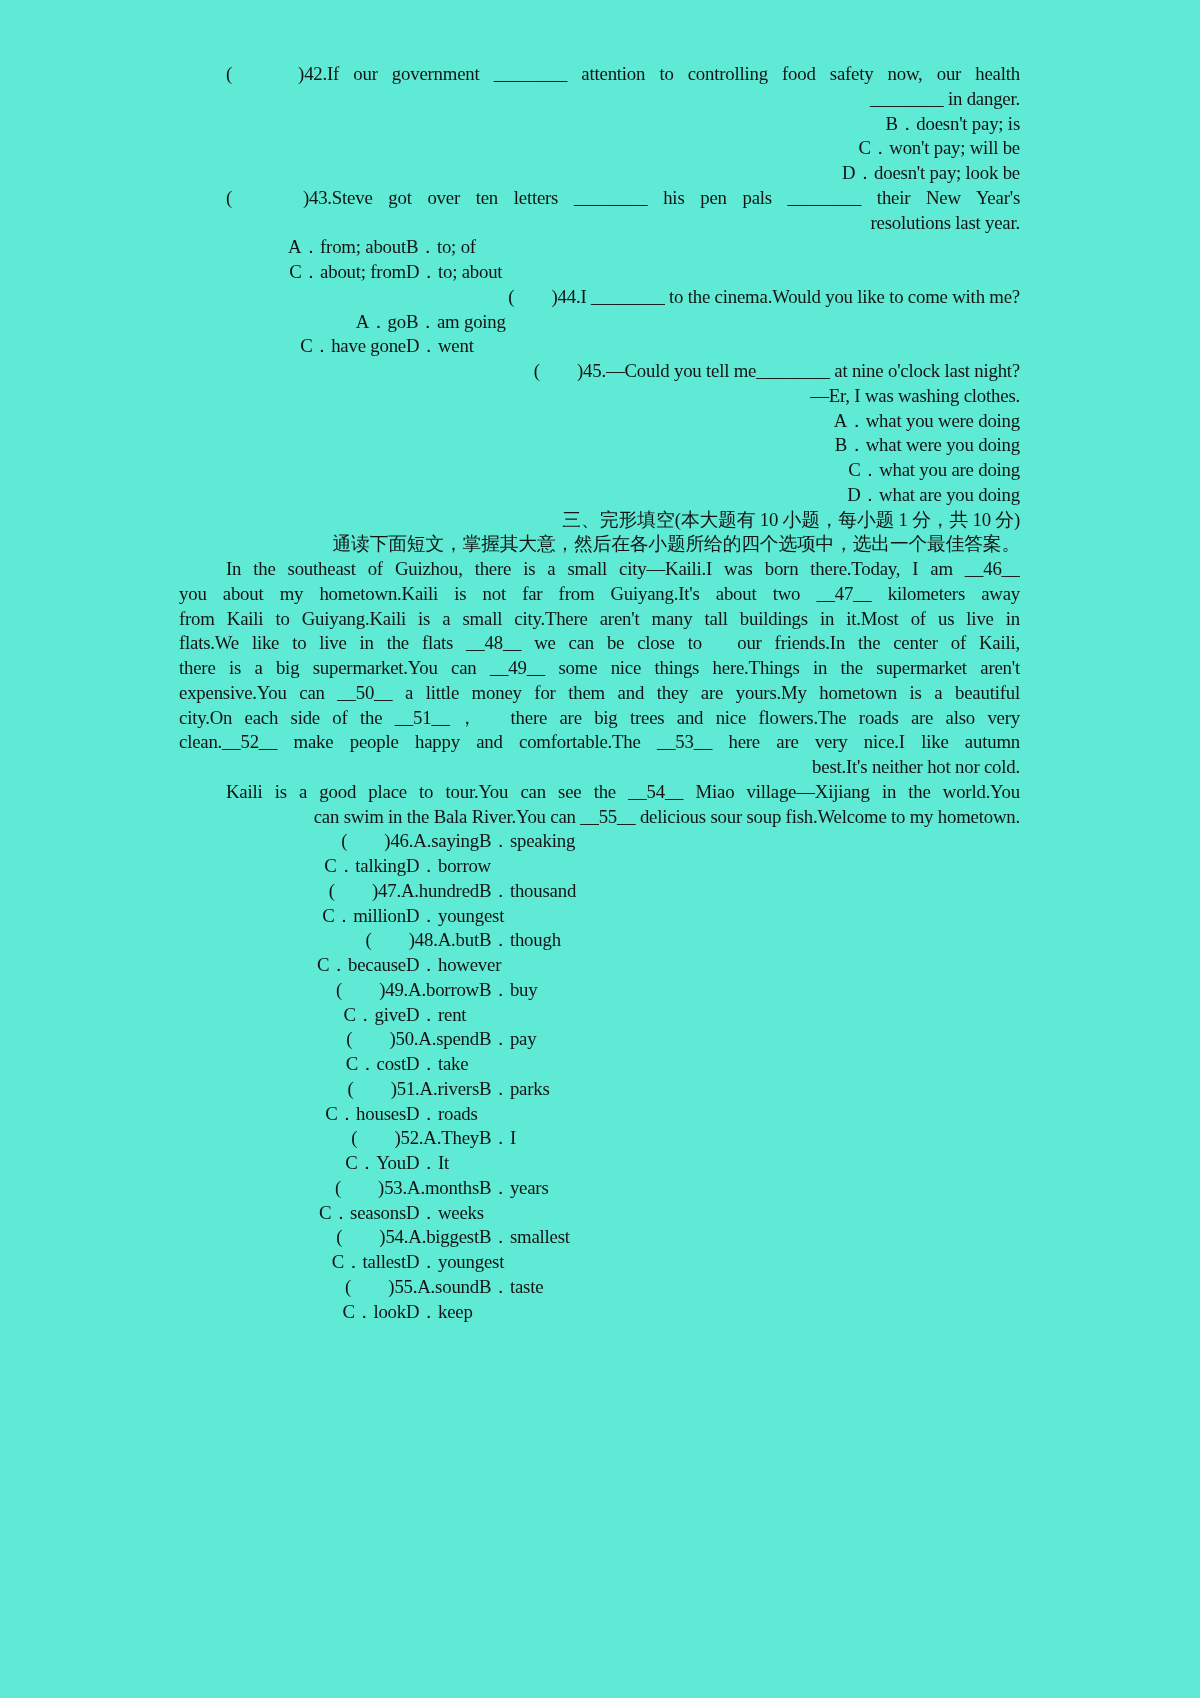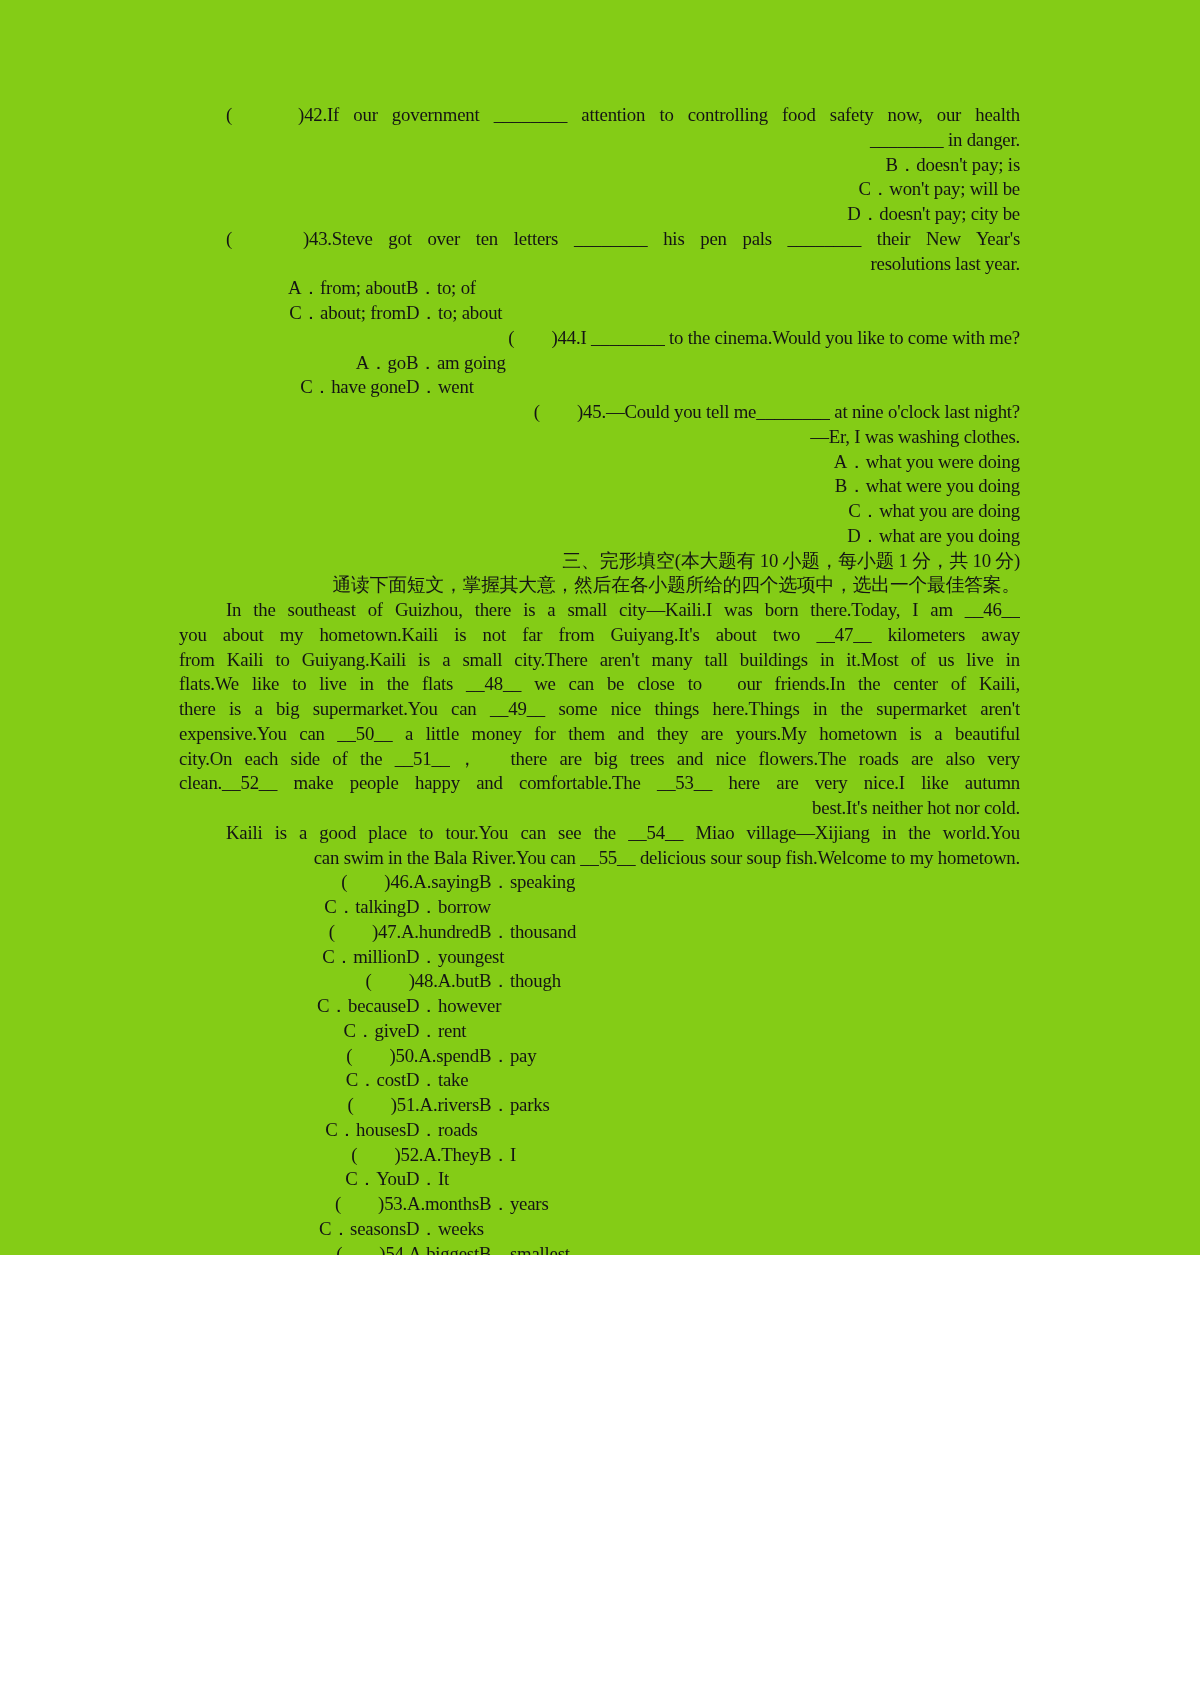--- a/index.html
+++ b/index.html
@@ -3,24 +3,24 @@
 <meta charset="utf-8">
 <style>
   html, body {
     margin: 0;
     padding: 0;
     background: #ffffff;
   }
   .page {
     position: relative;
     width: 1200px;
-    height: 1255px;
-    background: #84cc16;
+    height: 1698px;
+    background: #5eead4;
     box-sizing: border-box;
-    padding: 103px 180px 0 179px;
+    padding: 62px 180px 0 179px;
     font-family: "Liberation Serif", "DejaVu Serif", serif;
     font-size: 18.8px;
     letter-spacing: -0.2px;
     color: #141414;
   }
   .line {
     height: 24.75px;
     line-height: 24.75px;
     white-space: pre;
     overflow: visible;
@@ -50,21 +50,21 @@
 </style>
 </head>
 <body>
 
 <div class="page">
   <div>
       <div class="line qj">(　　)42.If our government ________ attention to controlling food safety now, our health</div>
       <div class="line plain">________ in danger.</div>
       <div class="line ind">B．doesn't pay; is</div>
       <div class="line ind">C．won't pay; will be</div>
-      <div class="line ind">D．doesn't pay; city be</div>
+      <div class="line ind">D．doesn't pay; look be</div>
       <div class="line qj">(　　)43.Steve got over ten letters ________ his pen pals ________ their New Year's</div>
       <div class="line plain">resolutions last year.</div>
       <div class="line pair"><span class="cell-left">A．from; about</span><span class="cell-right">B．to; of</span></div>
       <div class="line pair"><span class="cell-left">C．about; from</span><span class="cell-right">D．to; about</span></div>
       <div class="line ind">(　　)44.I ________ to the cinema.Would you like to come with me?</div>
       <div class="line pair"><span class="cell-left">A．go</span><span class="cell-right">B．am going</span></div>
       <div class="line pair"><span class="cell-left">C．have gone</span><span class="cell-right">D．went</span></div>
       <div class="line ind">(　　)45.—Could you tell me________ at nine o'clock last night?</div>
       <div class="line ind">—Er, I was washing clothes.</div>
       <div class="line ind">A．what you were doing</div>
@@ -83,20 +83,21 @@
       <div class="line pj">clean.__52__ make people happy and comfortable.The __53__ here are very nice.I like autumn</div>
       <div class="line plain">best.It's neither hot nor cold.</div>
       <div class="line pji">Kaili is a good place to tour.You can see the __54__ Miao village—Xijiang in the world.You</div>
       <div class="line plain">can swim in the Bala River.You can __55__ delicious sour soup fish.Welcome to my hometown.</div>
       <div class="line pairq"><span class="cell-left">(　　)46.A.saying</span><span class="cell-right">B．speaking</span></div>
       <div class="line pair"><span class="cell-left">C．talking</span><span class="cell-right">D．borrow</span></div>
       <div class="line pairq"><span class="cell-left">(　　)47.A.hundred</span><span class="cell-right">B．thousand</span></div>
       <div class="line pair"><span class="cell-left">C．million</span><span class="cell-right">D．youngest</span></div>
       <div class="line pairq"><span class="cell-left">(　　)48.A.but</span><span class="cell-right">B．though</span></div>
       <div class="line pair"><span class="cell-left">C．because</span><span class="cell-right">D．however</span></div>
+      <div class="line pairq"><span class="cell-left">(　　)49.A.borrow</span><span class="cell-right">B．buy</span></div>
       <div class="line pair"><span class="cell-left">C．give</span><span class="cell-right">D．rent</span></div>
       <div class="line pairq"><span class="cell-left">(　　)50.A.spend</span><span class="cell-right">B．pay</span></div>
       <div class="line pair"><span class="cell-left">C．cost</span><span class="cell-right">D．take</span></div>
       <div class="line pairq"><span class="cell-left">(　　)51.A.rivers</span><span class="cell-right">B．parks</span></div>
       <div class="line pair"><span class="cell-left">C．houses</span><span class="cell-right">D．roads</span></div>
       <div class="line pairq"><span class="cell-left">(　　)52.A.They</span><span class="cell-right">B．I</span></div>
       <div class="line pair"><span class="cell-left">C．You</span><span class="cell-right">D．It</span></div>
       <div class="line pairq"><span class="cell-left">(　　)53.A.months</span><span class="cell-right">B．years</span></div>
       <div class="line pair"><span class="cell-left">C．seasons</span><span class="cell-right">D．weeks</span></div>
       <div class="line pairq"><span class="cell-left">(　　)54.A.biggest</span><span class="cell-right">B．smallest</span></div>

